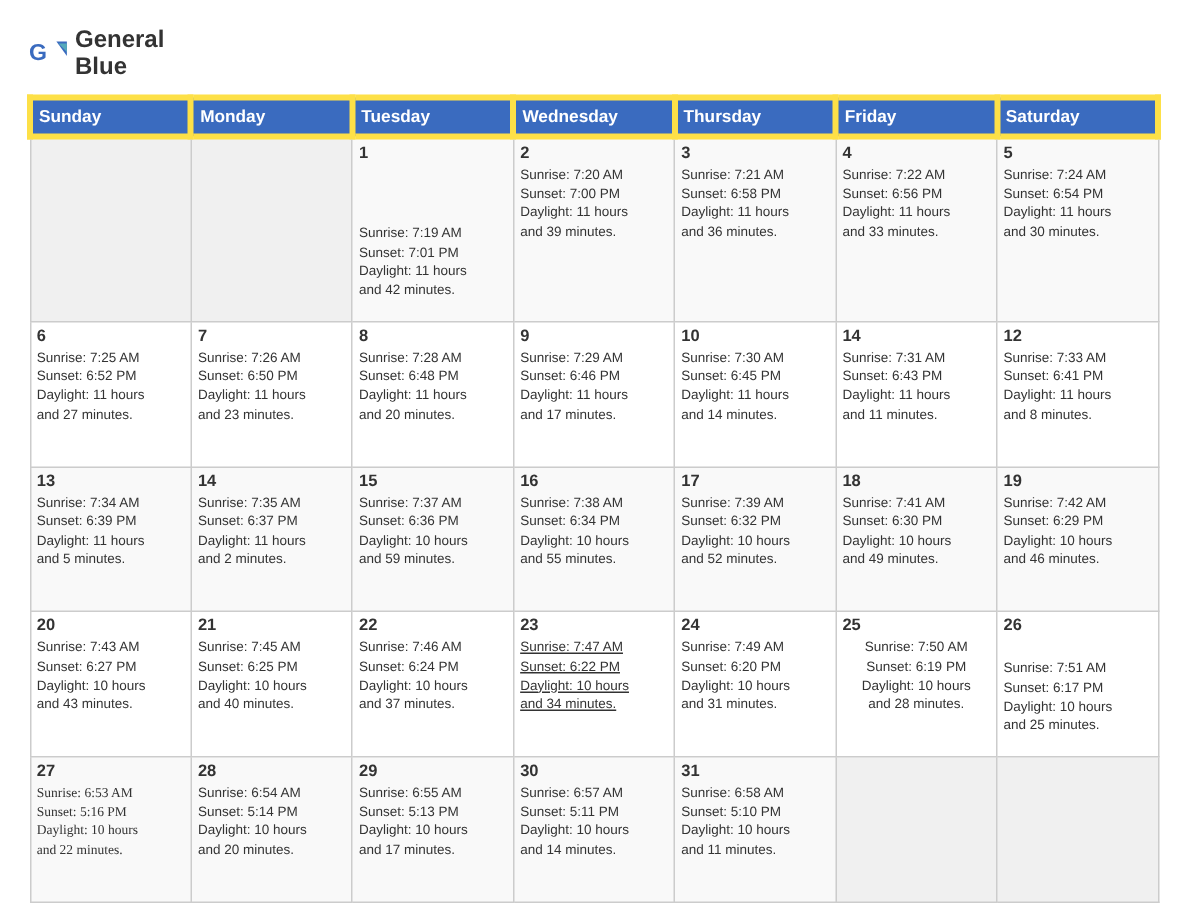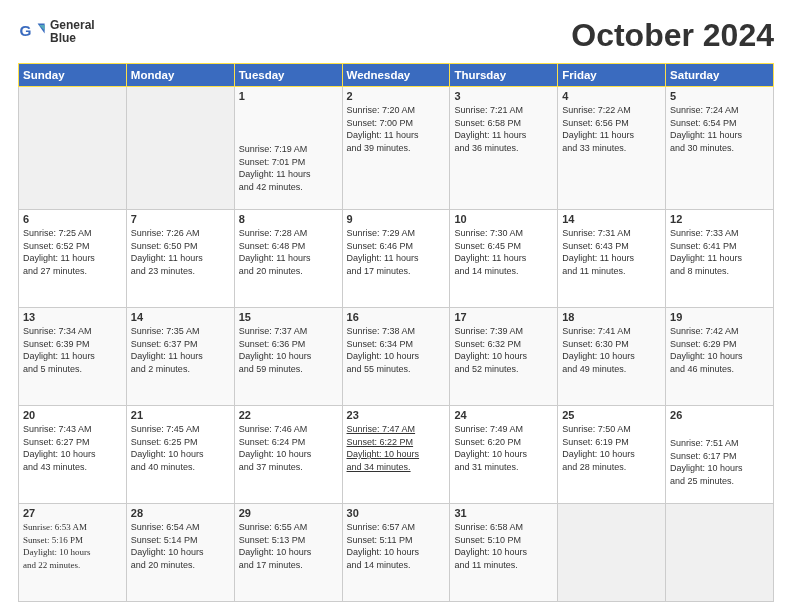--- a/index.html
+++ b/index.html
@@ -22,21 +22,21 @@
       justify-content: space-between;
       align-items: flex-start;
       margin-bottom: 10px;
     }
     .logo {
       display: flex;
       align-items: center;
       gap: 4px;
     }
     .logo-text {
-      font-size: 12px;
+      font-size: 16px;
       font-weight: bold;
       color: #333;
       line-height: 1.1;
     }
     .logo-text span {
       display: block;
     }
     .logo-icon {
       width: 28px;
       height: 28px;
@@ -61,21 +61,21 @@
       table-layout: fixed;
     }
     .calendar thead tr {
       background: #3a6bbf;
     }
     .calendar thead th {
       color: #fff;
       font-size: 11.5px;
       font-weight: bold;
       padding: 5px 4px;
-      border: 1px solid #fde047;
+      border: 4px solid #fde047;
       text-align: left;
     }
     .calendar tbody td {
       vertical-align: top;
       border: 1px solid #ccc;
       padding: 3px 4px;
       font-size: 9.5px;
       color: #333;
       height: 88px;
       background: #fff;
@@ -111,21 +111,20 @@
         <text x="2" y="26" font-size="22" font-weight="bold" fill="#3a6bbf">G</text>
         <polygon points="28,8 38,8 38,22" fill="#3a6bbf"></polygon>
         <polygon points="30,10 38,10 38,18" fill="#5ab"></polygon>
       </svg>
       <div class="logo-text">
         <span>General</span>
         <span>Blue</span>
       </div>
     </div>
     <div class="title-block">
-      <div class="month-title">October 2024</div>
     </div>
   </div>
 
   <table class="calendar">
     <thead>
       <tr>
         <th>Sunday</th>
         <th>Monday</th>
         <th>Tuesday</th>
         <th>Wednesday</th>
@@ -307,21 +306,21 @@
           </td>
           <td>
             <span class="cell-day">24</span>
             <div class="cell-info" style="white-space: pre-line;">Sunrise: 7:49 AM
 Sunset: 6:20 PM
 Daylight: 10 hours
 and 31 minutes.</div>
           </td>
           <td>
             <span class="cell-day">25</span>
-            <div class="cell-info" style="white-space: pre-line;">Sunrise: 7:50 AM
+            <div class="cell-info" style="white-space: pre-line; text-align: center;">Sunrise: 7:50 AM
 Sunset: 6:19 PM
 Daylight: 10 hours
 and 28 minutes.</div>
           </td>
           <td>
             <span class="cell-day">26</span>
             <div class="cell-info" style="white-space: pre-line; margin-top: 16px;">Sunrise: 7:51 AM
 Sunset: 6:17 PM
 Daylight: 10 hours
 and 25 minutes.</div>

